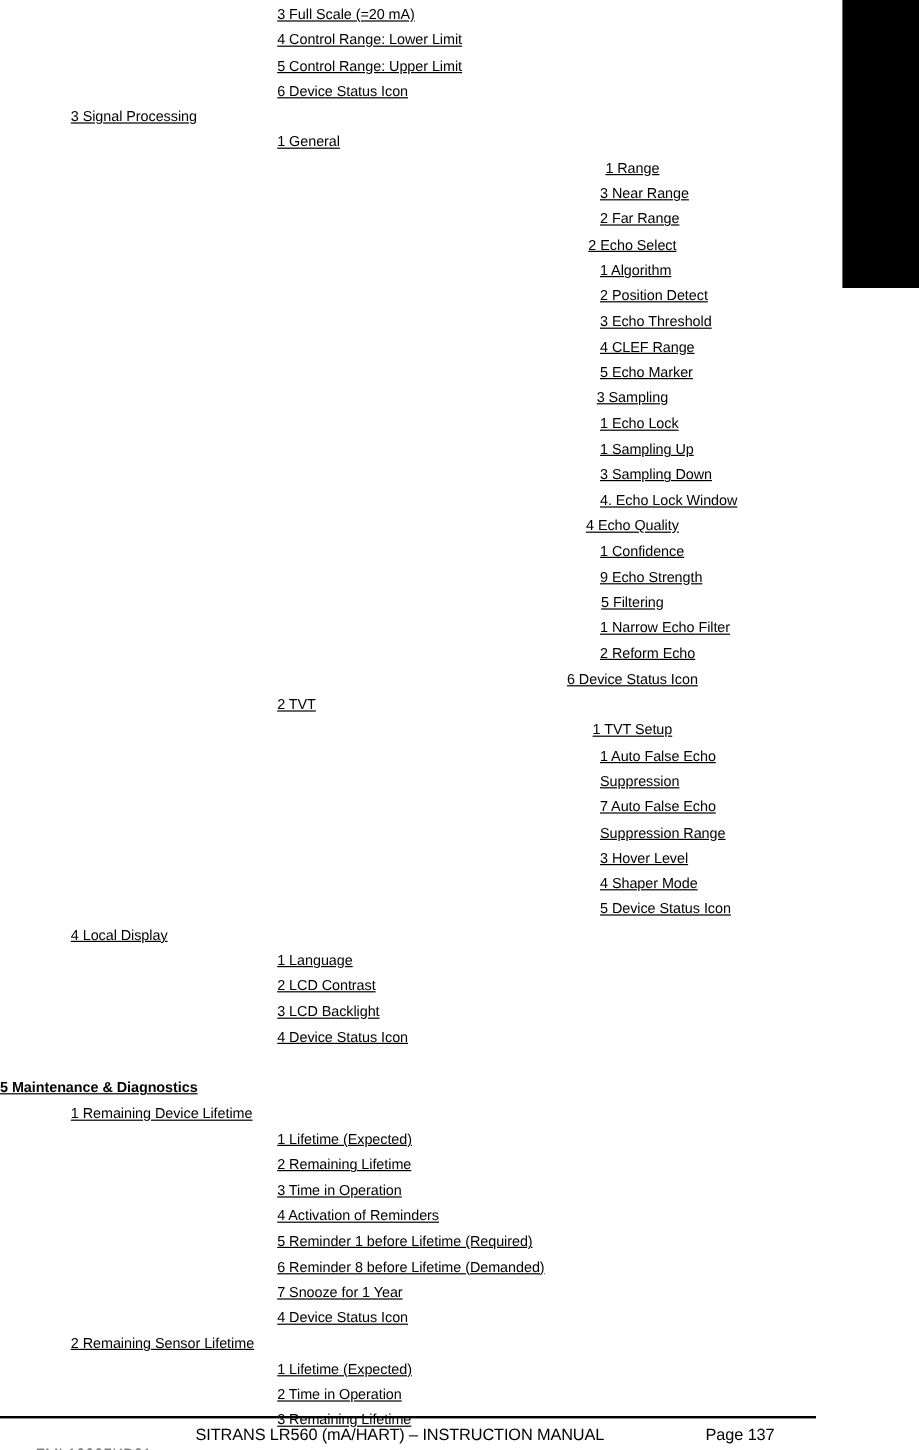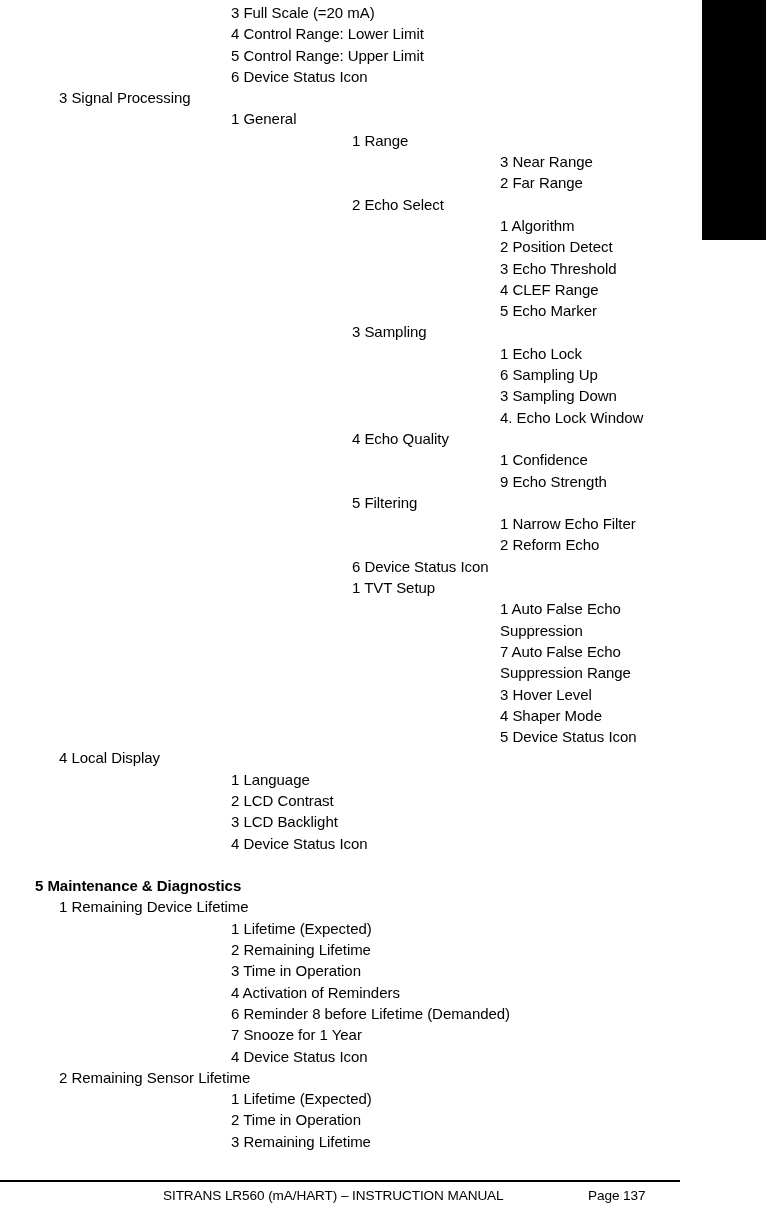--- a/index.html
+++ b/index.html
@@ -31,35 +31,36 @@
   #outline {
     position: absolute;
     top: 0;
     left: 0;
     width: 702px;
     padding-top: 2px;
   }
   .row {
     height: 21.3px;
     line-height: 21.3px;
-    font-size: 15px;
+    font-size: 12px;
     white-space: pre;
     letter-spacing: -0.05px;
+    text-decoration: underline;
   }
   .row.bold {
     font-weight: bold;
   }
   .row.blank {
     height: 21.3px;
   }
   
-  .lvl0 { padding-left: 35px; }
+  .lvl0 { }
   .lvl1 { padding-left: 59px; }
   .lvl2 { padding-left: 231px; }
-  .lvl3 { padding-left: 352px; }
+  .lvl3 { padding-left: 352px; text-align: center; }
   .lvl4 { padding-left: 500px; }
 
   
   #footer {
     position: absolute;
     left: 0;
     top: 1180px;
     width: 766px;
   }
   #footer-rule {
@@ -102,50 +103,52 @@
     <div class="row lvl4">3 Near Range</div>
     <div class="row lvl4">2 Far Range</div>
     <div class="row lvl3">2 Echo Select</div>
     <div class="row lvl4">1 Algorithm</div>
     <div class="row lvl4">2 Position Detect</div>
     <div class="row lvl4">3 Echo Threshold</div>
     <div class="row lvl4">4 CLEF Range</div>
     <div class="row lvl4">5 Echo Marker</div>
     <div class="row lvl3">3 Sampling</div>
     <div class="row lvl4">1 Echo Lock</div>
-    <div class="row lvl4">6 Sampling Up</div>
+    <div class="row lvl4">1 Sampling Up</div>
     <div class="row lvl4">3 Sampling Down</div>
     <div class="row lvl4">4. Echo Lock Window</div>
     <div class="row lvl3">4 Echo Quality</div>
     <div class="row lvl4">1 Confidence</div>
     <div class="row lvl4">9 Echo Strength</div>
     <div class="row lvl3">5 Filtering</div>
     <div class="row lvl4">1 Narrow Echo Filter</div>
     <div class="row lvl4">2 Reform Echo</div>
     <div class="row lvl3">6 Device Status Icon</div>
+    <div class="row lvl2">2 TVT</div>
     <div class="row lvl3">1 TVT Setup</div>
     <div class="row lvl4">1 Auto False Echo</div>
     <div class="row lvl4">Suppression</div>
     <div class="row lvl4">7 Auto False Echo</div>
     <div class="row lvl4">Suppression Range</div>
     <div class="row lvl4">3 Hover Level</div>
     <div class="row lvl4">4 Shaper Mode</div>
     <div class="row lvl4">5 Device Status Icon</div>
     <div class="row lvl1">4 Local Display</div>
     <div class="row lvl2">1 Language</div>
     <div class="row lvl2">2 LCD Contrast</div>
     <div class="row lvl2">3 LCD Backlight</div>
     <div class="row lvl2">4 Device Status Icon</div>
     <div class="row lvl0 blank"></div>
     <div class="row lvl0 bold">5 Maintenance &amp; Diagnostics</div>
     <div class="row lvl1">1 Remaining Device Lifetime</div>
     <div class="row lvl2">1 Lifetime (Expected)</div>
     <div class="row lvl2">2 Remaining Lifetime</div>
     <div class="row lvl2">3 Time in Operation</div>
     <div class="row lvl2">4 Activation of Reminders</div>
+    <div class="row lvl2">5 Reminder 1 before Lifetime (Required)</div>
     <div class="row lvl2">6 Reminder 8 before Lifetime (Demanded)</div>
     <div class="row lvl2">7 Snooze for 1 Year</div>
     <div class="row lvl2">4 Device Status Icon</div>
     <div class="row lvl1">2 Remaining Sensor Lifetime</div>
     <div class="row lvl2">1 Lifetime (Expected)</div>
     <div class="row lvl2">2 Time in Operation</div>
     <div class="row lvl2">3 Remaining Lifetime</div>
   </div>
 
 <div id="footer">

